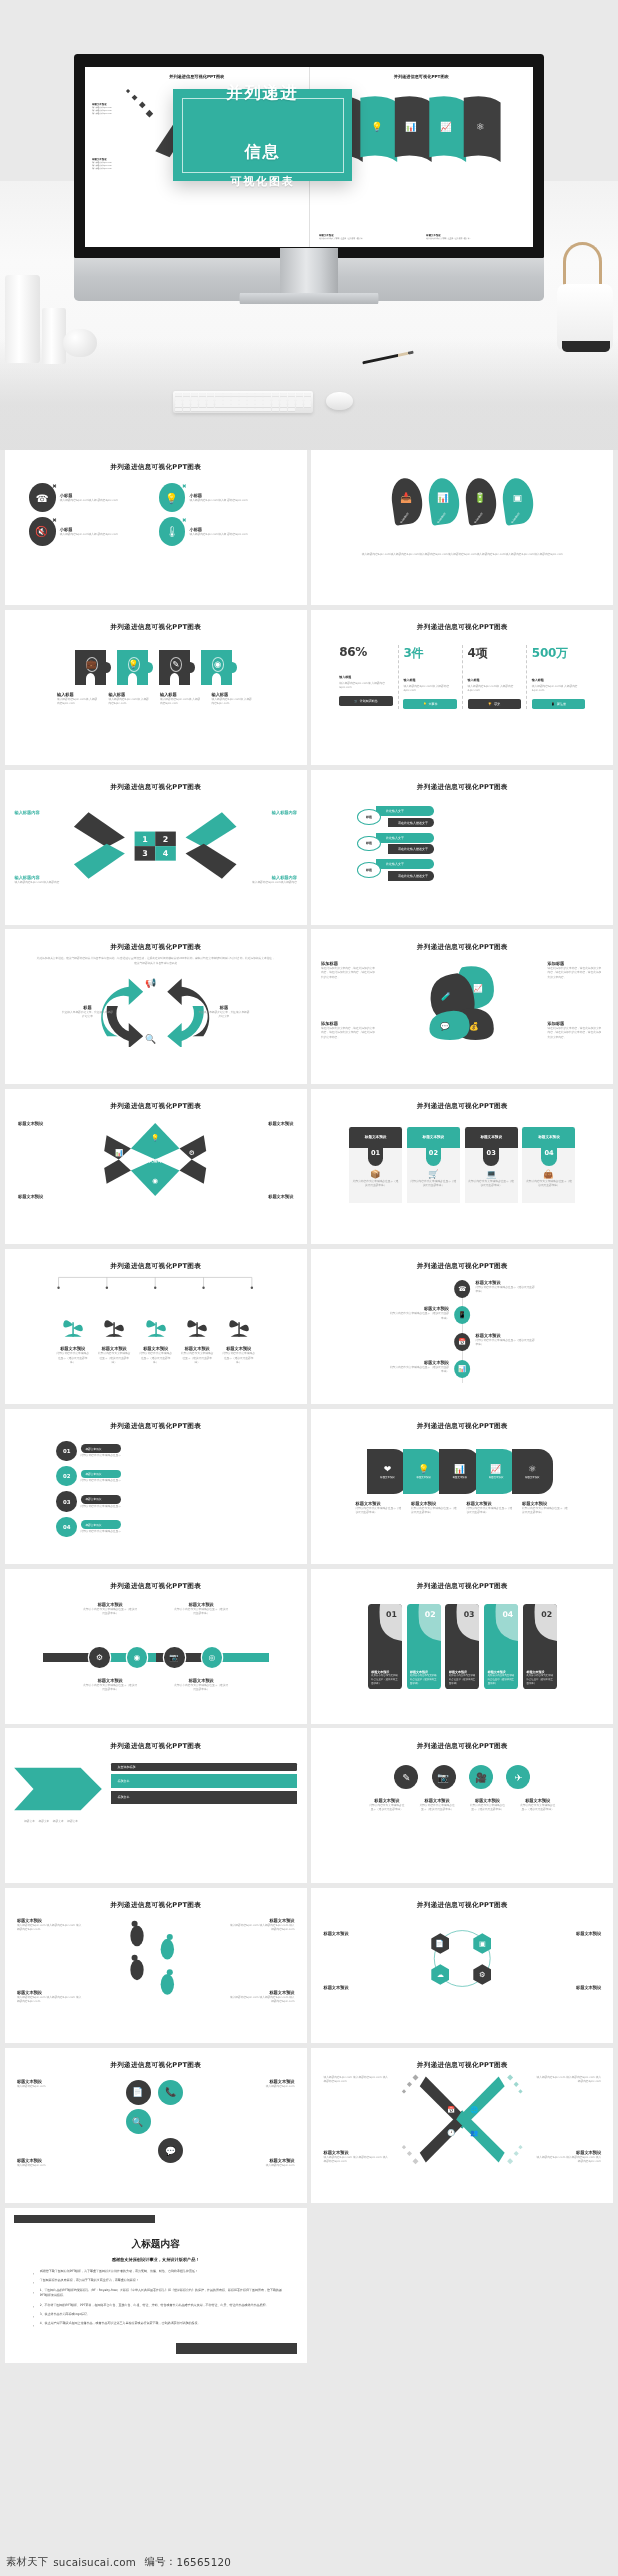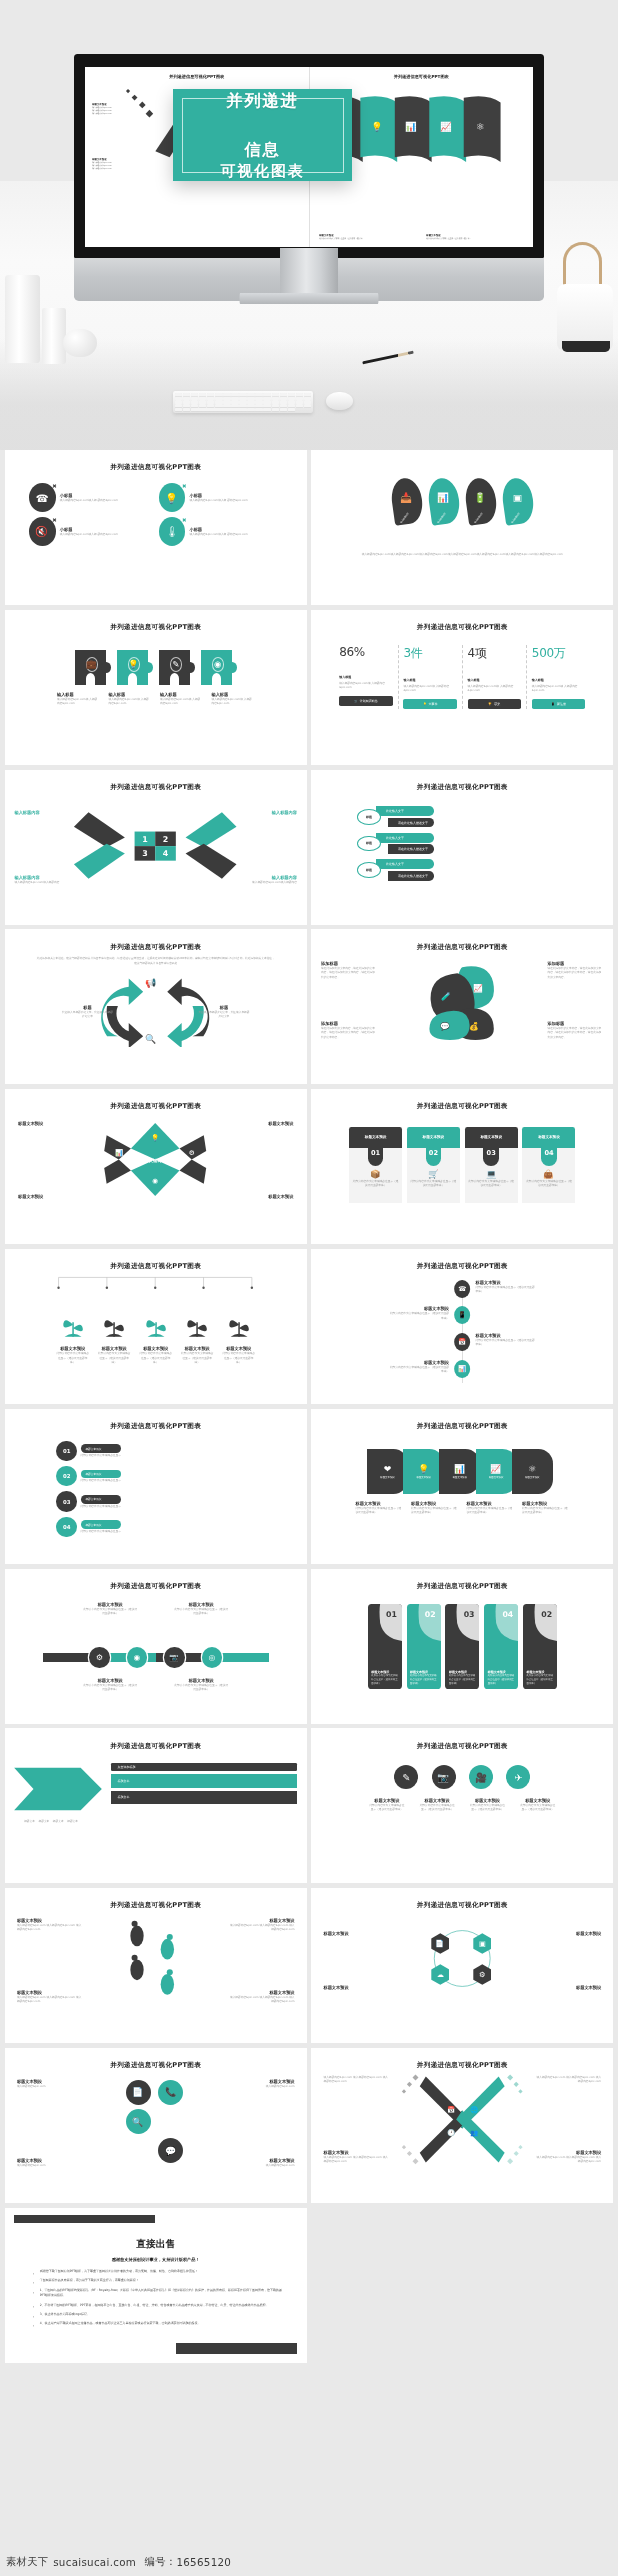--- a/index.html
+++ b/index.html
@@ -58,24 +58,24 @@
                  background:#2a2a2a; border-radius:0 0 4.8px 4.8px; }
   .teapot-handle { position:absolute; right:15.7px; top:242px; width:39px; height:47px;
                    border:3px solid #c8a87e; border-bottom:none; border-radius:24px 24px 0 0; }
 
   
   .title-card { position:absolute; left:173px; top:89px; width:179px; height:92px;
                 background:#32b0a0; box-shadow:0 6px 17px rgba(0,0,0,.22);
                 display:flex; align-items:center; justify-content:center; }
   .title-inner { width:162px; height:75px; border:1.2px solid #bfe8e2;
                  display:flex; flex-direction:column; align-items:center; justify-content:center;
-                 gap:1px; }
+                 gap:11px; }
   .title-line { color:#ffffff; font-weight:bold; letter-spacing:1.8px;
                 text-shadow:0 0.6px 1.2px rgba(0,0,0,.12); }
-  .t1 { font-size:16.3px; } .t2 { font-size:16.3px;margin-top:26px; } .t3 { font-size:15px;font-family:Liberation Serif, serif; }
+  .t1 { font-size:16.3px; } .t2 { font-size:16.3px;margin-top:26px; } .t3 { font-size:11px;font-family:Liberation Serif, serif; }
 
   
   .mini { flex:1; background:#fff; position:relative; padding:3.6px 4.8px; overflow:hidden; }
   .mini + .mini { border-left:0.6px solid #e0e0e0; }
   .mini-title { font-size:4.2px; font-weight:bold; color:#222; text-align:center; margin-top:3.6px; }
   .mini-h { font-size:2.4px; font-weight:bold; color:#222; }
   .mini-p { font-size:1.8px; color:#777; line-height:1.5; }
 
   
   .grid { position:relative; width:618px; background:#e9e9e9;
@@ -121,21 +121,21 @@
   .puz-notch { position:absolute; left:11px; bottom:0; width:9.7px; height:12px;
                background:#fff; border-radius:50% 50% 0 0; }
   .puz-ico { position:absolute; left:11px; top:7.2px; font-size:8.5px; color:#fff;
              border:0.6px solid rgba(255,255,255,.7); border-radius:50%;
              width:12px; height:14.5px; display:flex; align-items:center; justify-content:center; }
 
   
   .stats { display:flex; margin-top:13.3px; padding:0 13.3px; }
   .stat { flex:1; padding:0 4.8px; border-right:0.6px dashed #ccc; }
   .stat:last-child { border-right:none; }
-  .stat-num { font-size:12px; font-weight:normal; letter-spacing:-0.3px; }
+  .stat-num { font-size:12px; font-weight:bold; letter-spacing:-0.3px; }
   .stat-h { font-size:3px; font-weight:bold; color:#333; margin-top:15.7px; }
   .stat-p { font-size:2.7px; color:#999; line-height:1.7; margin-top:1.8px; }
   .stat-btn { margin-top:6px; height:10.3px; border-radius:1.8px; display:flex;
               align-items:center; justify-content:center; gap:1.8px;
               color:#fff; font-size:3px; }
 
   
   .xarrow { position:relative; height:91px; margin-top:8.5px; }
 
   
@@ -1287,21 +1287,21 @@
           <div class="h3">标题文本预设</div>
           <div class="p3">输入标题内容&amp;pic.com
 输入标题内容&amp;pic.com
 输入标题内容&amp;pic.com</div>
         </div>
     </div>
   </div>
 
   <div class="slide">
     <div class="cp-top"></div>
-    <div class="cp-title">直接出售</div>
+    <div class="cp-title">入标题内容</div>
     <div class="cp-sub">感谢您支持原创设计事业，支持设计版权产品！</div>
     <div class="cp-list">
       <div class="cp-li">感谢您下载千图网原创PPT模板，为了尊重千图网以及原创作者的劳动，请勿复制、传播、销售、否则将承担法律责任！</div>
       <div class="cp-li">千图网版权作品具有版权，请勿用于下载以及商业行为，请尊重原创版权！</div>
       <div class="cp-li">1、千图网出品的PPT模板均受版权法（RF：Royalty-free）及版权《中华人民共和国著作权法》和《世界版权公约》的保护，作品的所有权、版权和著作权归千图网所有，您下载的是PPT模板使用授权。</div>
       <div class="cp-li">2、不得将千图网的PPT模板、PPT素材，在网络平台出售、直接出售、出租、转让、分销、转售或者作为礼品赠予他人使用，不得转让、出卖、转让此作品或将此作品抵押。</div>
       <div class="cp-li">3、禁止将作品作为商标或logo标记。</div>
       <div class="cp-li">4、禁止用户用下载版式在网上传播作品，或者作品可以让第三方单独付费或另行免费下载，否则必须获得同话题的授权。</div>
     </div>
     <div class="cp-bar"></div>

